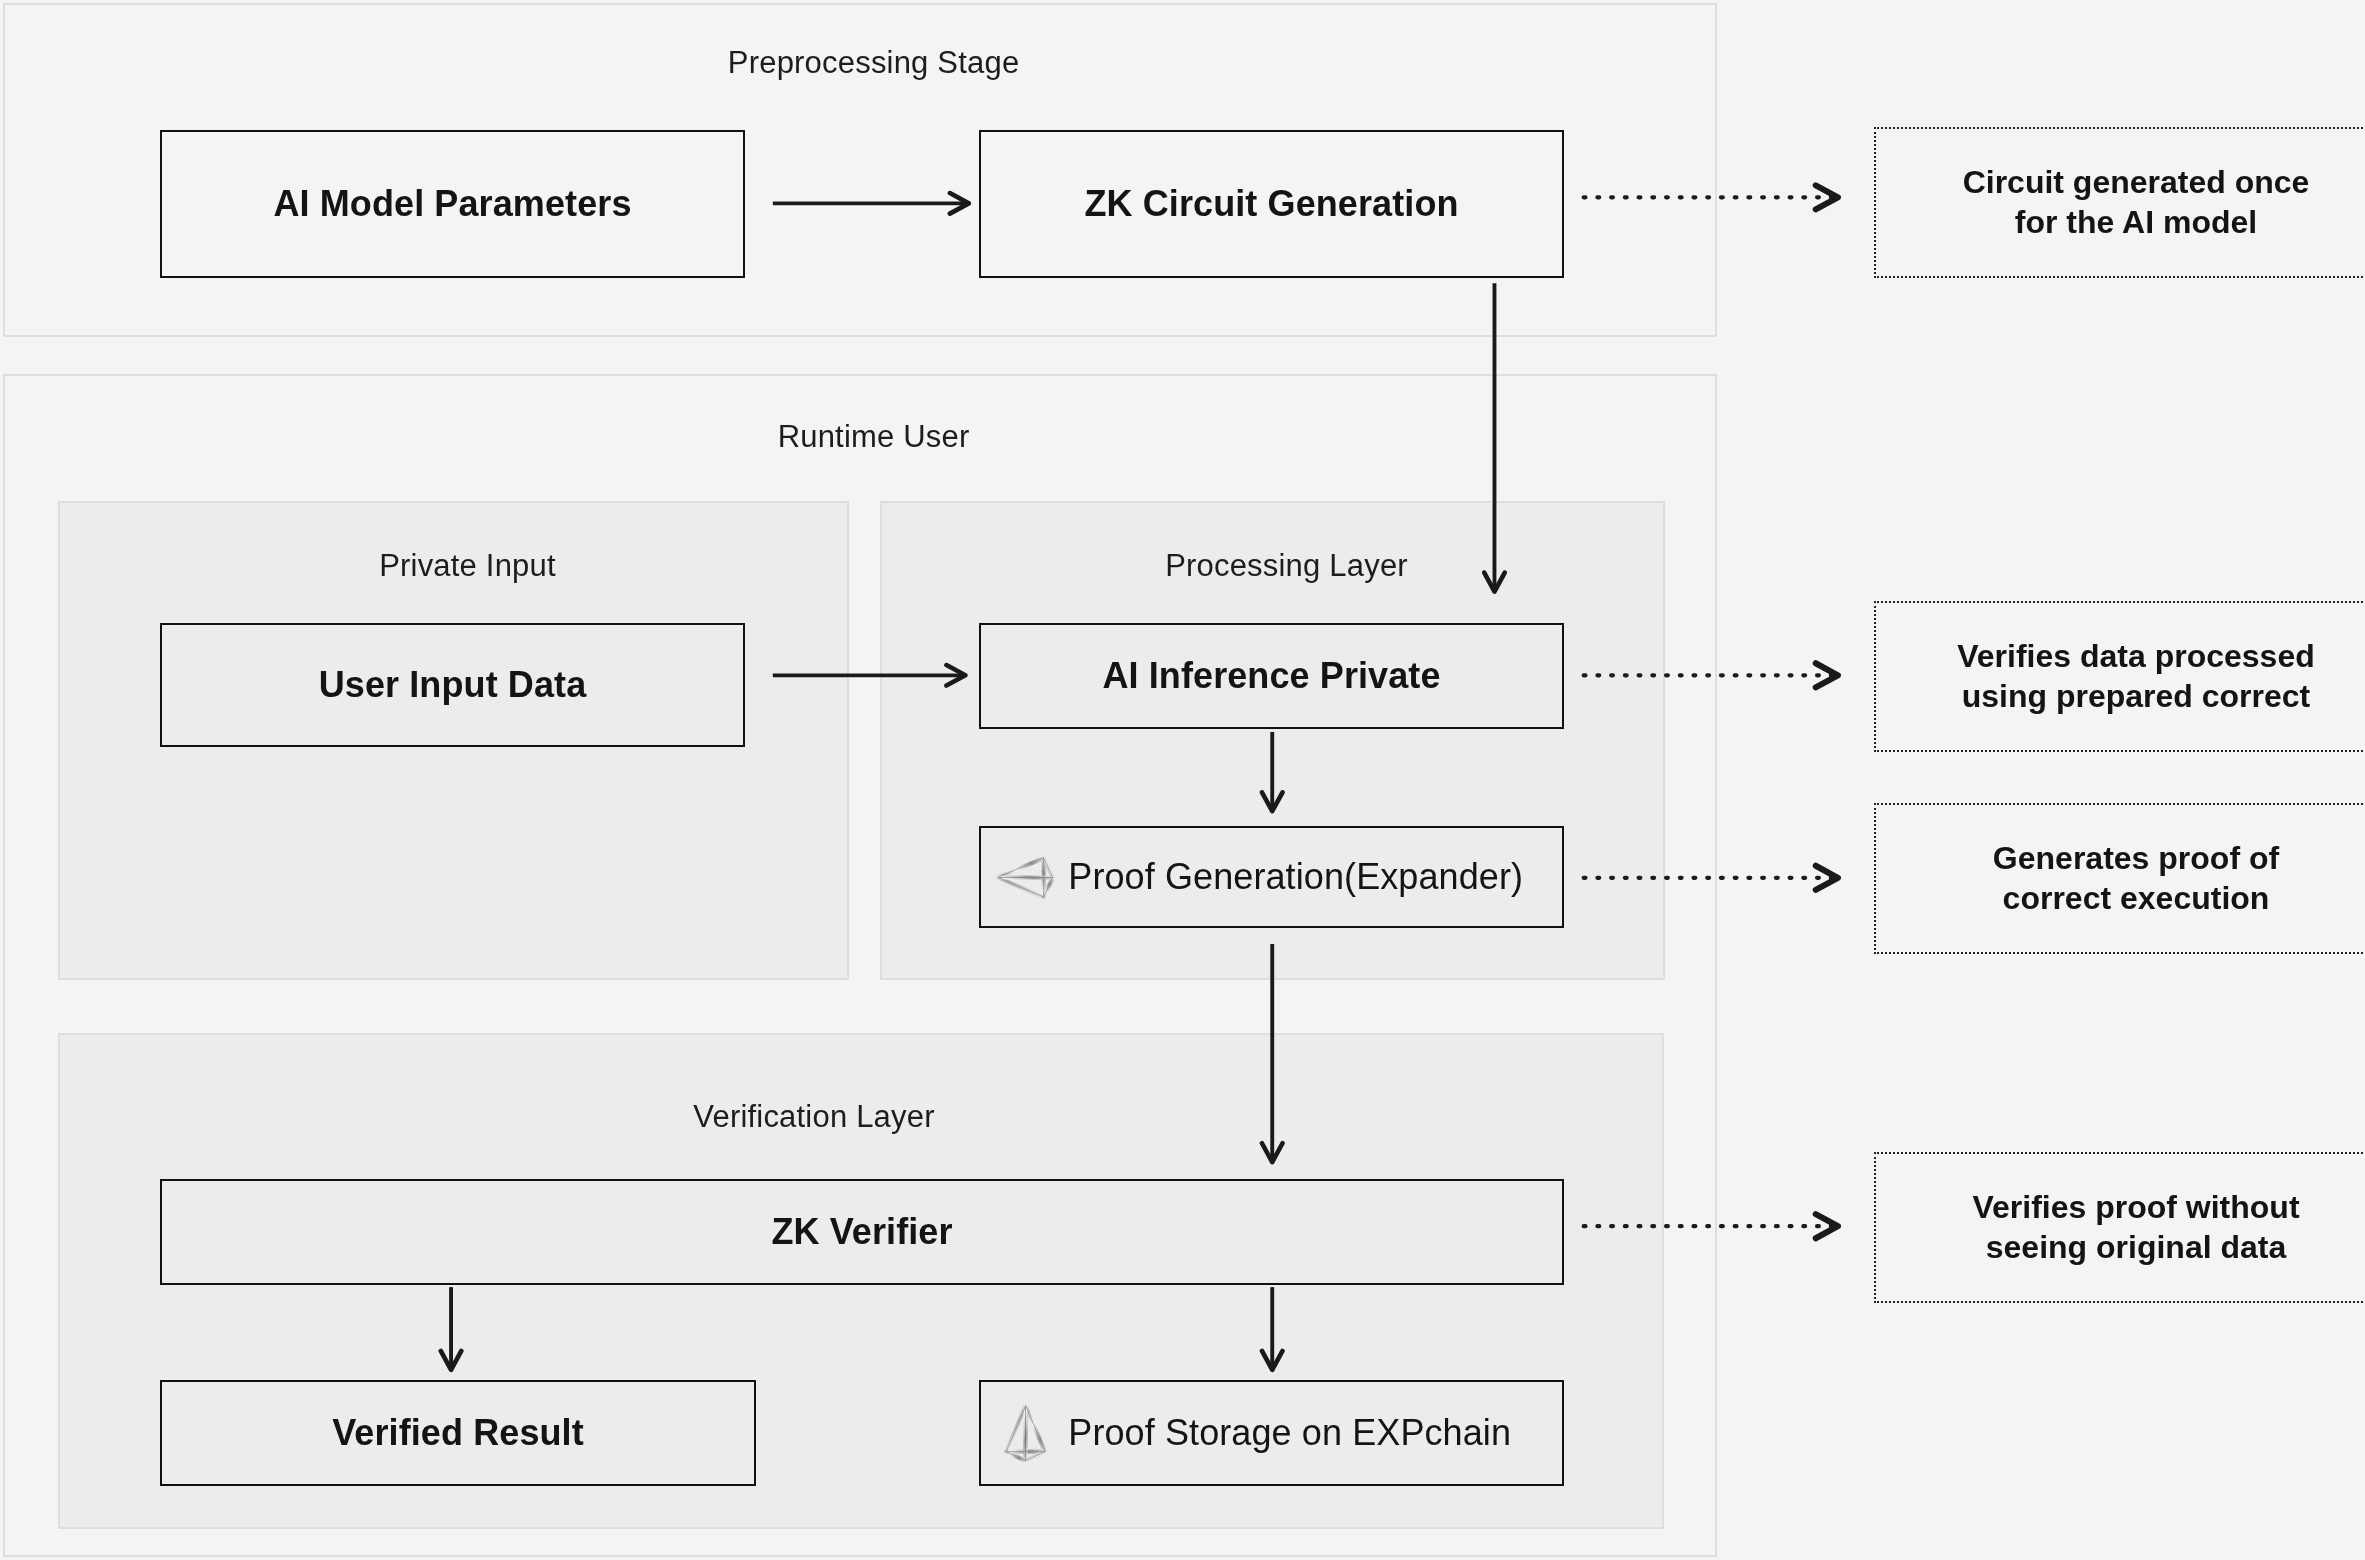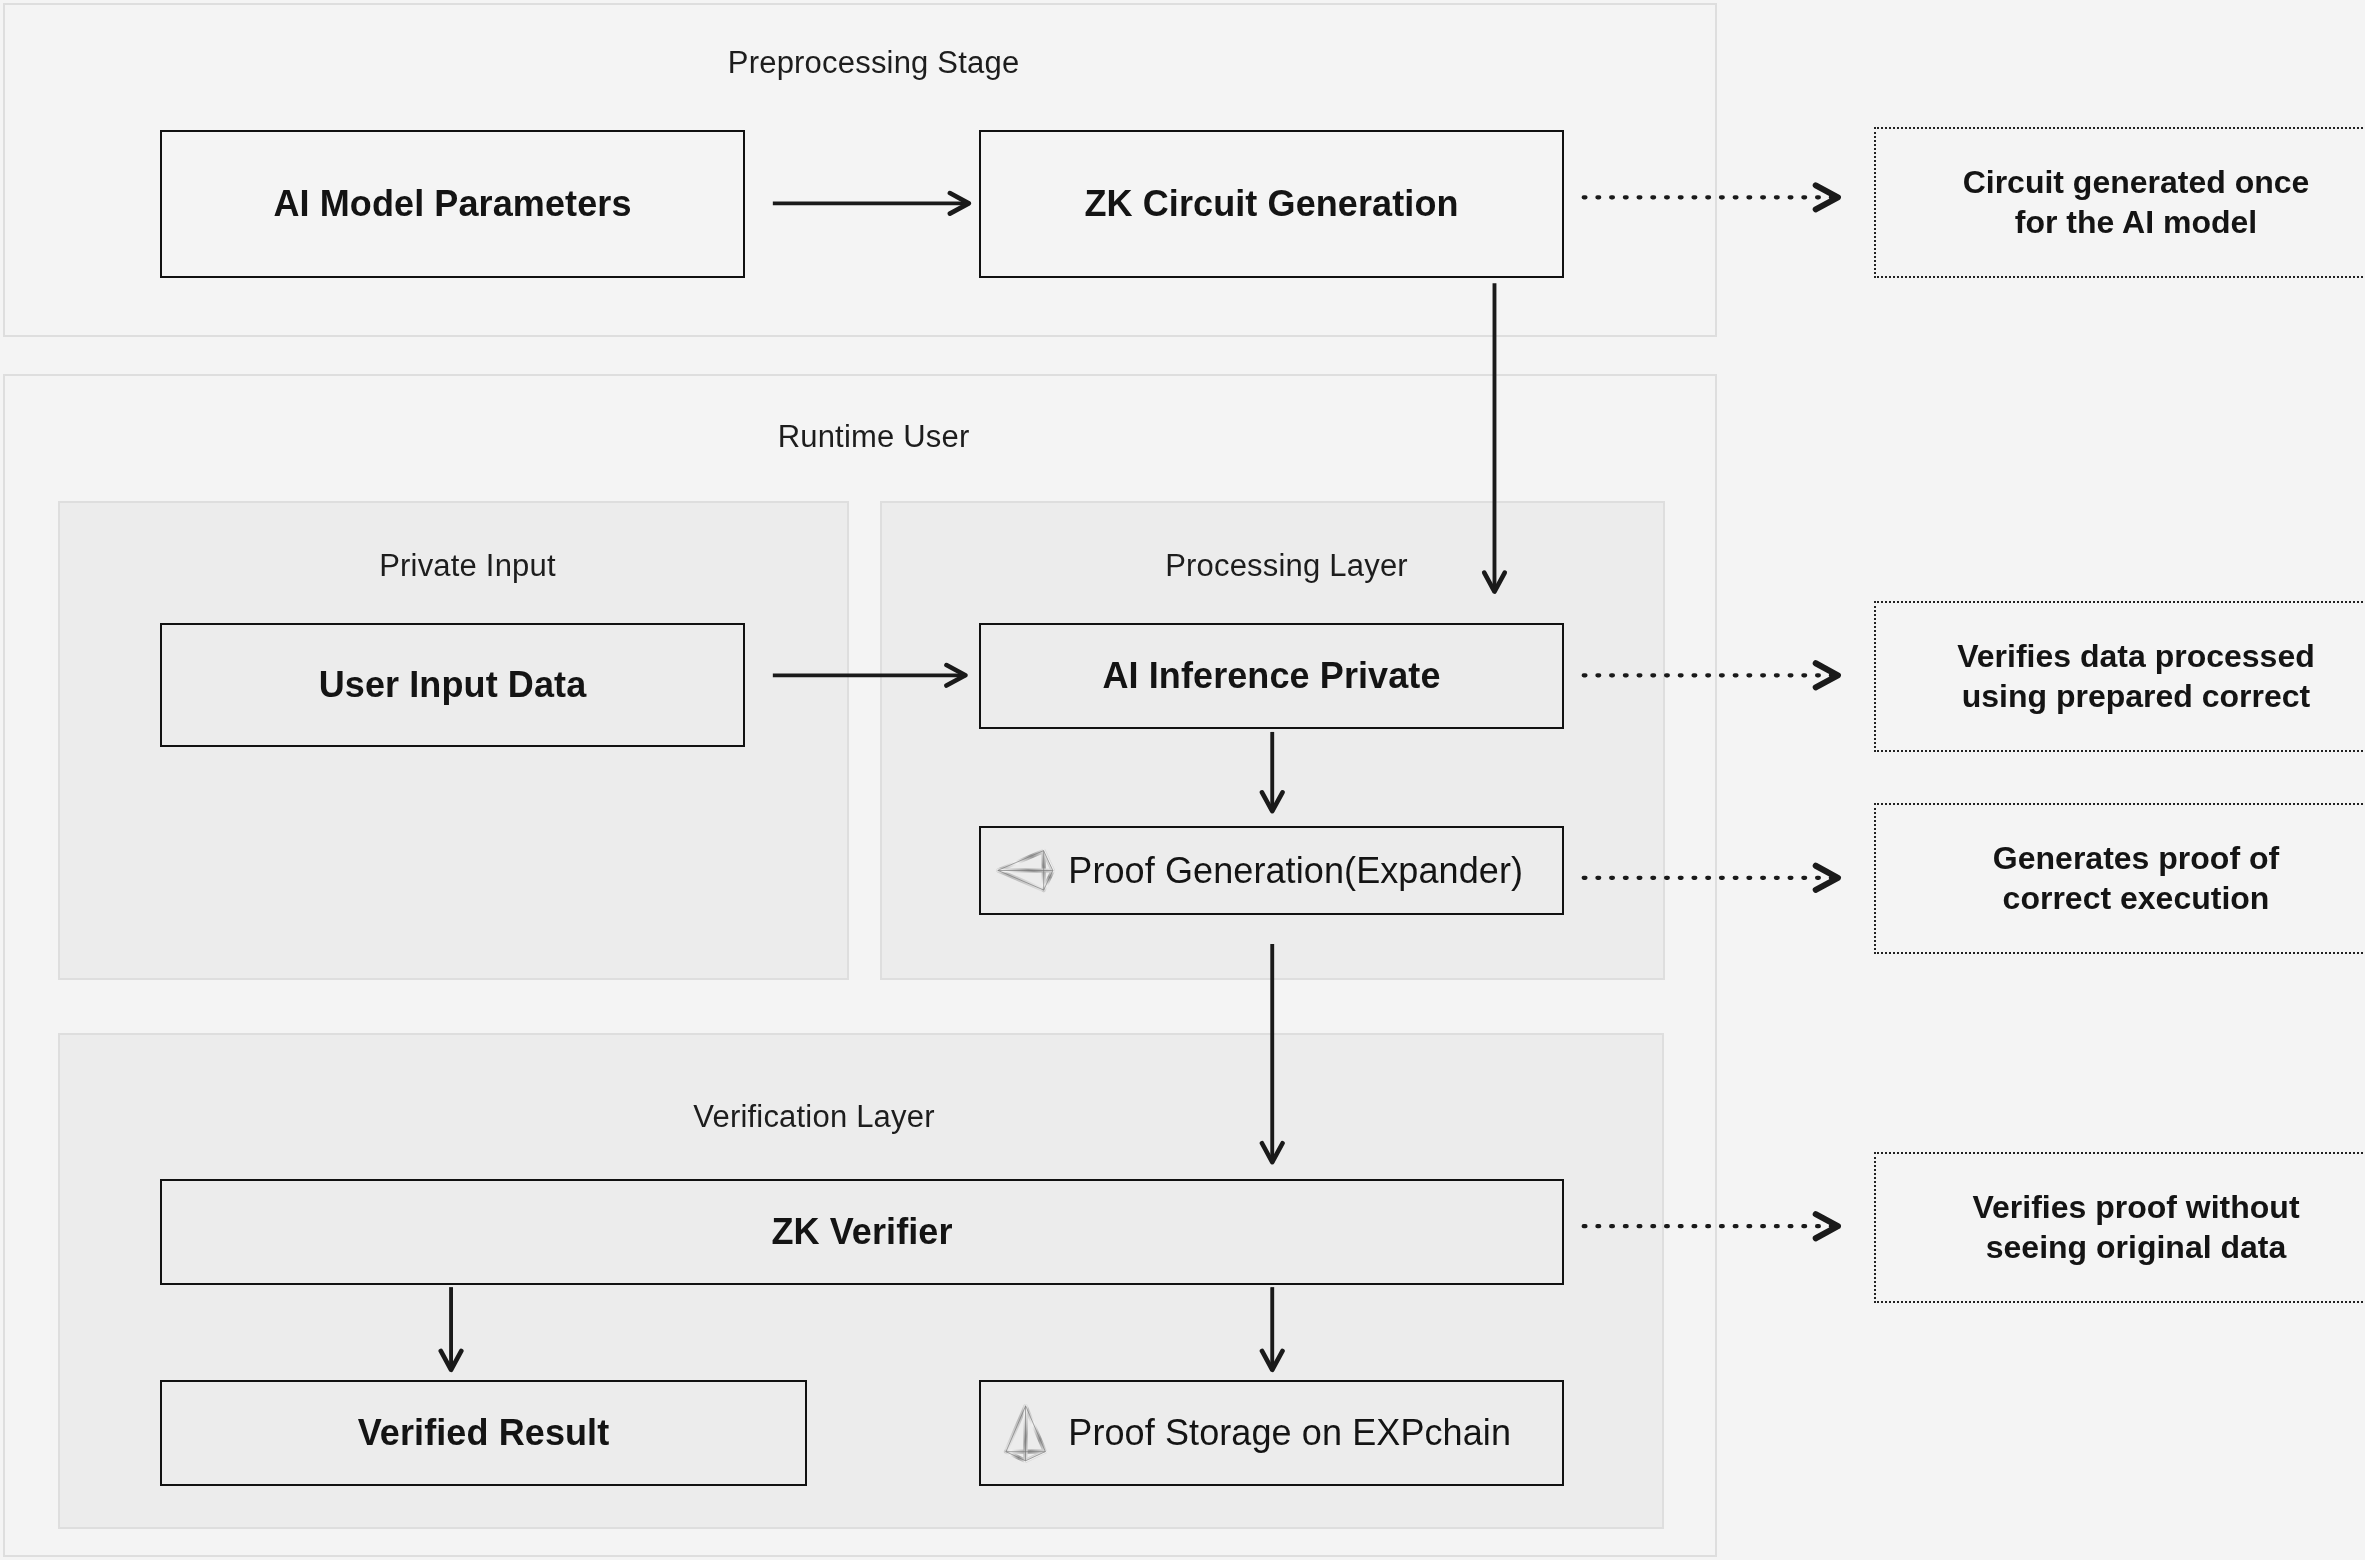--- a/index.html
+++ b/index.html
@@ -164,21 +164,21 @@
 </div>
 
 <div class="node" style="left:160px; top:623px; width:585px; height:124px;">
   <span class="node-label">User Input Data</span>
 </div>
 
 <div class="node" style="left:979px; top:623px; width:585px; height:106px;">
   <span class="node-label">AI Inference Private</span>
 </div>
 
-<div class="node with-icon thin-label" style="left:979px; top:826px; width:585px; height:89px;">
+<div class="node with-icon thin-label" style="left:979px; top:826px; width:585px; height:102px;">
   <span class="icon-box">
     <svg viewBox="0 0 100 100" width="65" height="65" xmlns="http://www.w3.org/2000/svg">
       <defs>
         <linearGradient id="mtl1" x1="0" y1="0" x2="1" y2="1">
           <stop offset="0%" stop-color="#fdfdfd"></stop>
           <stop offset="30%" stop-color="#b9b9b9"></stop>
           <stop offset="55%" stop-color="#f2f2f2"></stop>
           <stop offset="80%" stop-color="#9a9a9a"></stop>
           <stop offset="100%" stop-color="#dcdcdc"></stop>
         </linearGradient>
@@ -195,21 +195,21 @@
       </g>
     </svg>
   </span>
   <span class="node-label">Proof Generation(Expander)</span>
 </div>
 
 <div class="node" style="left:160px; top:1179px; width:1404px; height:106px;">
   <span class="node-label">ZK Verifier</span>
 </div>
 
-<div class="node" style="left:160px; top:1380px; width:647px; height:106px;">
+<div class="node" style="left:160px; top:1380px; width:596px; height:106px;">
   <span class="node-label">Verified Result</span>
 </div>
 
 <div class="node with-icon thin-label" style="left:979px; top:1380px; width:585px; height:106px;">
   <span class="icon-box">
     <svg viewBox="0 0 100 100" width="65" height="65" xmlns="http://www.w3.org/2000/svg">
       <defs>
         <linearGradient id="mtl2" x1="0" y1="0" x2="1" y2="1">
           <stop offset="0%" stop-color="#fdfdfd"></stop>
           <stop offset="30%" stop-color="#b9b9b9"></stop>

